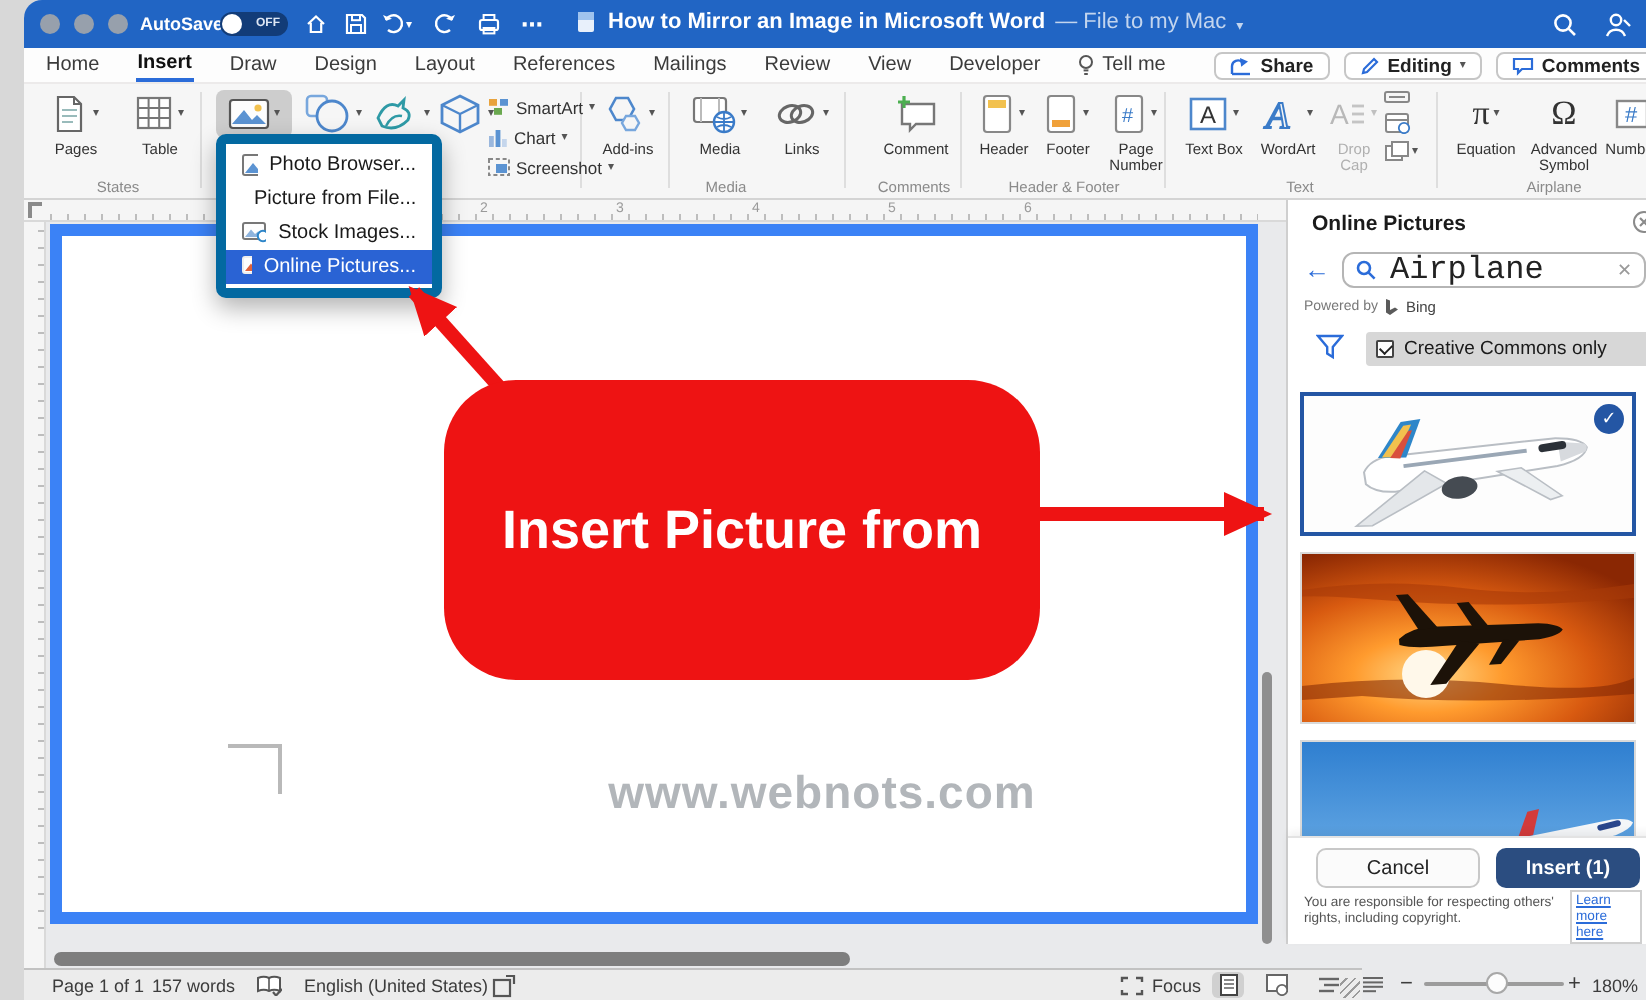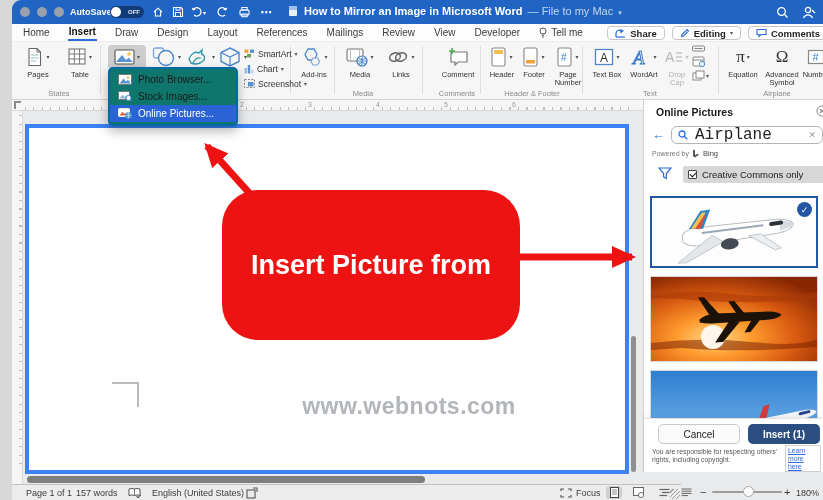--- a/index.html
+++ b/index.html
@@ -29,34 +29,34 @@
   .rsep{position:absolute;top:4px;width:1px;height:48px;background:#dedede;}
   .rbtn{position:absolute;top:3px;display:flex;flex-direction:column;align-items:center;font-size:7.5px;color:#333;}
   .ricon{height:24px;display:flex;align-items:center;gap:2px;}
   .rlabel{line-height:8px;text-align:center;margin-top:2px;white-space:pre-line;}
   .chev{font-size:6px;color:#555;line-height:6px;}
   .glabel{position:absolute;top:47px;font-size:7.5px;color:#8a8a8a;text-align:center;}
   .rrow{position:absolute;display:flex;align-items:center;gap:3px;font-size:8.5px;color:#333;height:13px;}
   .pressed{background:#cdcdcd;border-radius:4px;}
   .disabled{color:#b0b0b0;}
   
-  .menu{position:absolute;left:96px;top:67px;width:130px;background:#0f766e;border:2px solid #0369a1;border-radius:5px;
+  .menu{position:absolute;left:96px;top:67px;width:113px;background:#ffffff;border:5px solid #0369a1;border-radius:5px;
     box-shadow:0 5px 12px rgba(0,0,0,.3);padding:2px 0;z-index:40;}
   .mitem{height:17px;display:flex;align-items:center;gap:6px;padding:0 8px;font-size:10px;color:#1a1a1a;white-space:nowrap;}
   .mitem.sel{background:#2a63d4;color:#fff;}
   
   .docarea{position:absolute;left:0;top:100px;width:823px;height:384px;background:#e9eaec;}
   .hruler{position:absolute;left:0;top:0;width:631px;height:11px;background:#f5f5f5;border-bottom:1px solid #d9d9d9;}
   .hticks{position:absolute;left:13px;top:7px;height:3px;width:604px;
     background:repeating-linear-gradient(90deg,#bdbdbd 0 1px,transparent 1px 8.5px);}
   .rnum{position:absolute;top:1px;font-size:7px;color:#9a9a9a;}
   .vruler{position:absolute;left:0;top:11px;width:11px;height:373px;background:#f5f5f5;border-right:1px solid #d9d9d9;}
   .vticks{position:absolute;left:7px;top:4px;width:3px;height:350px;
     background:repeating-linear-gradient(180deg,#bdbdbd 0 1px,transparent 1px 8.5px);}
-  .page{position:absolute;left:13px;top:24px;width:604px;height:350px;background:#fff;border:4px solid #3b82f6;padding-left:44px;}
+  .page{position:absolute;left:13px;top:12px;width:604px;height:350px;background:#fff;border:6px solid #3b82f6;padding-left:44px;}
   .cornermark{position:absolute;left:83px;top:254px;width:27px;height:25px;
     border-top:2px solid #b9b9b9;border-right:2px solid #b9b9b9;}
   .watermark{position:absolute;left:230px;top:265px;width:300px;text-align:center;font-size:23px;font-weight:bold;
     color:#b2b6ba;letter-spacing:.5px;}
   .hscroll{position:absolute;left:15px;top:376px;width:398px;height:7px;border-radius:4px;background:#7e7e7e;}
   .vscroll{position:absolute;left:619px;top:236px;width:5px;height:136px;border-radius:3px;background:#8f8f8f;}
   
   .panel{position:absolute;left:631px;top:100px;width:192px;height:372px;background:#fff;border-left:1px solid #cfcfcf;font-size:10px;}
   .pane-title{position:absolute;left:12px;top:6px;font-weight:bold;font-size:10.5px;color:#1a1a1a;}
   .searchbox{position:absolute;left:27px;top:26px;width:152px;height:18px;border:1px solid #b5b5b5;border-radius:6px;
@@ -598,20 +598,29 @@
           <rect x="0.5" y="0.5" width="13" height="10" rx="1" stroke="#777" fill="#fdfdfd"></rect>
           <circle cx="10" cy="3.4" r="1.2" fill="#f2c14e"></circle>
           <path d="M1.5 9.5 L5.5 4.5 L8 7.5 L10 5.8 L12.8 9.5 Z" fill="#5b93d2"></path>
         </svg>
       <span>Photo Browser...</span>
     </div>
     <div class="mitem">
       <svg width="14" height="11">
           <rect x="0.5" y="0.5" width="11" height="8" rx="1" stroke="#777" fill="#fdfdfd"></rect>
           <path d="M1.5 7.5 L4.5 3.8 L6.5 6 L8 4.8 L10 7.5 Z" fill="#8fb4dd"></path>
+          <rect x="7" y="5" width="7" height="5" rx="0.8" stroke="#2e9aa6" fill="#eafafa"></rect>
+          <line x1="10.5" y1="10" x2="10.5" y2="11" stroke="#2e9aa6"></line>
+        </svg>
+      <span>Picture from File...</span>
+    </div>
+    <div class="mitem">
+      <svg width="14" height="11">
+          <rect x="0.5" y="0.5" width="11" height="8" rx="1" stroke="#777" fill="#fdfdfd"></rect>
+          <path d="M1.5 7.5 L4.5 3.8 L6.5 6 L8 4.8 L10 7.5 Z" fill="#8fb4dd"></path>
           <circle cx="10.5" cy="7" r="2.6" stroke="#2e86c9" fill="#fff" stroke-width="1"></circle>
           <line x1="12.3" y1="8.8" x2="14" y2="10.5" stroke="#2e86c9" stroke-width="1.1"></line>
         </svg>
       <span>Stock Images...</span>
     </div>
     <div class="mitem sel">
       <svg width="14" height="11">
           <rect x="0.5" y="0.5" width="11" height="8" rx="1" stroke="#eee" fill="#fdfdfd"></rect>
           <path d="M1.5 7.5 L4.5 3.8 L6.5 6 L8 4.8 L10 7.5 Z" fill="#e0623c"></path>
           <circle cx="10.5" cy="7.5" r="3.2" fill="#2e86c9"></circle>

